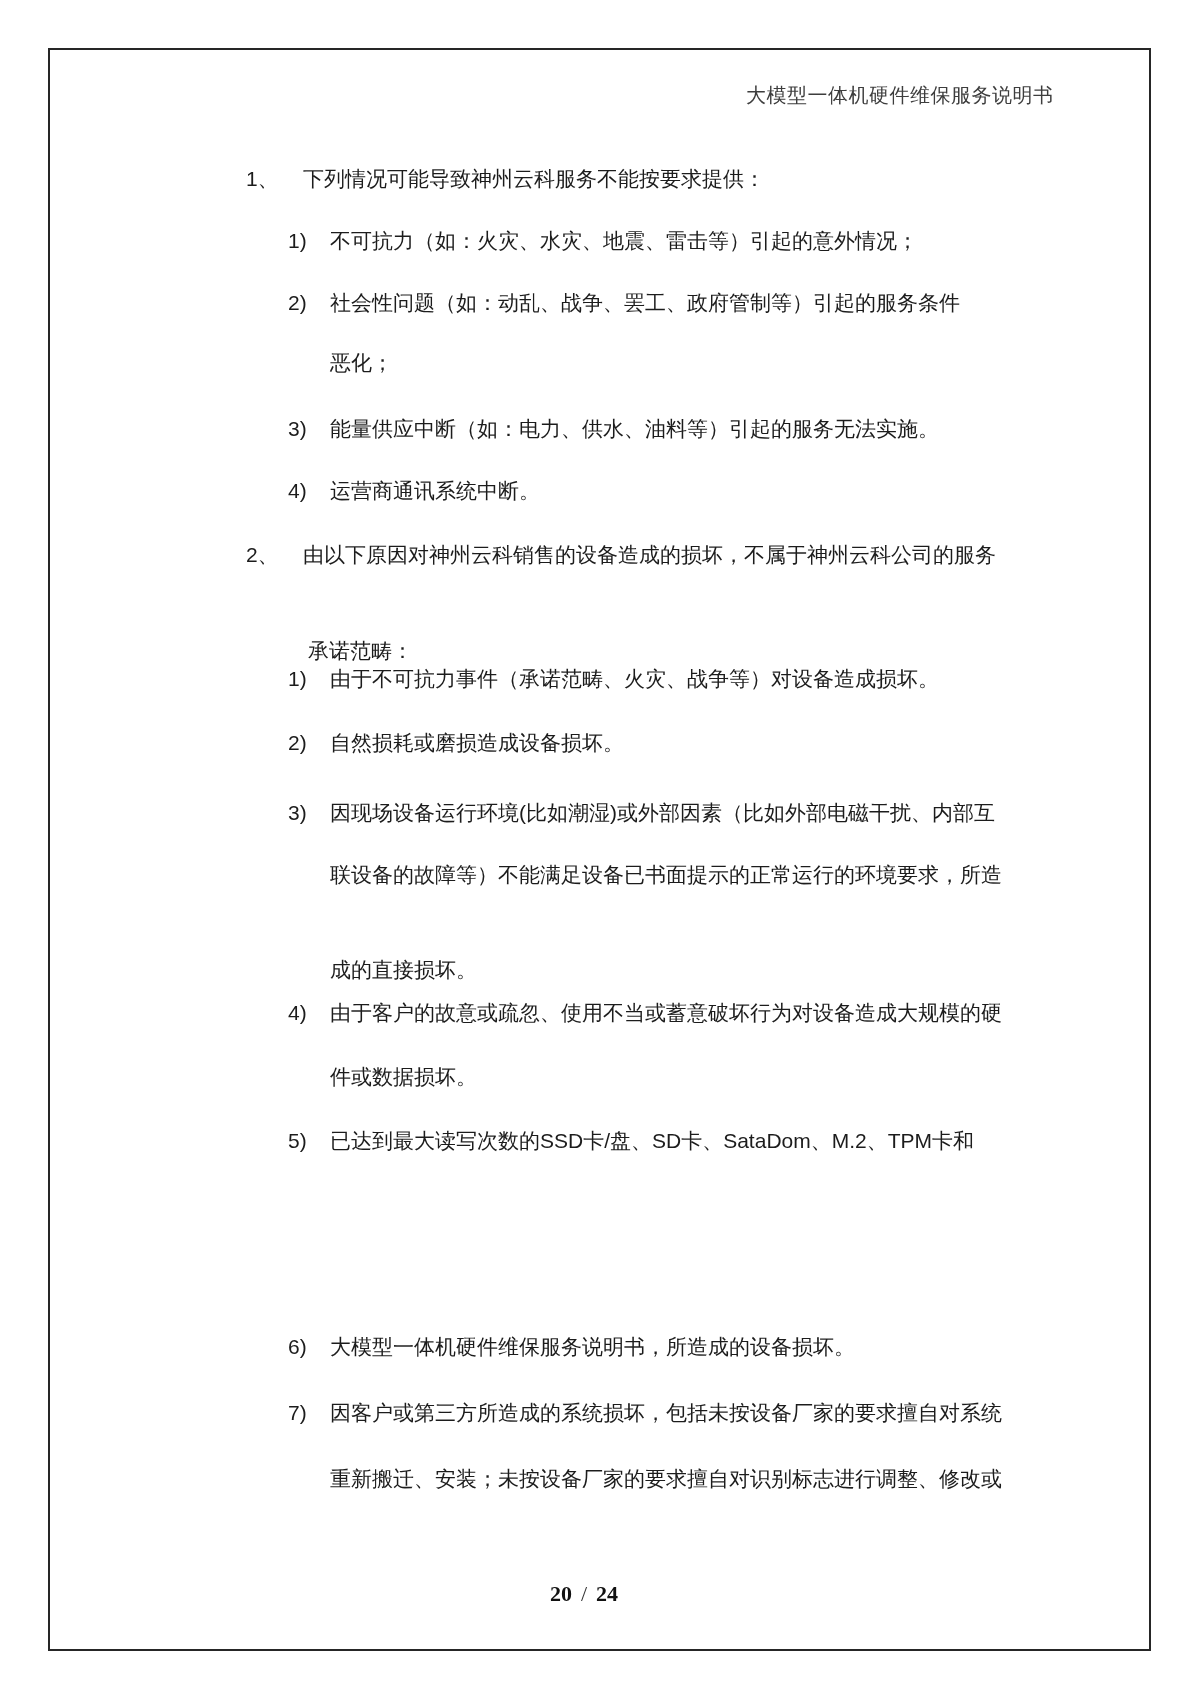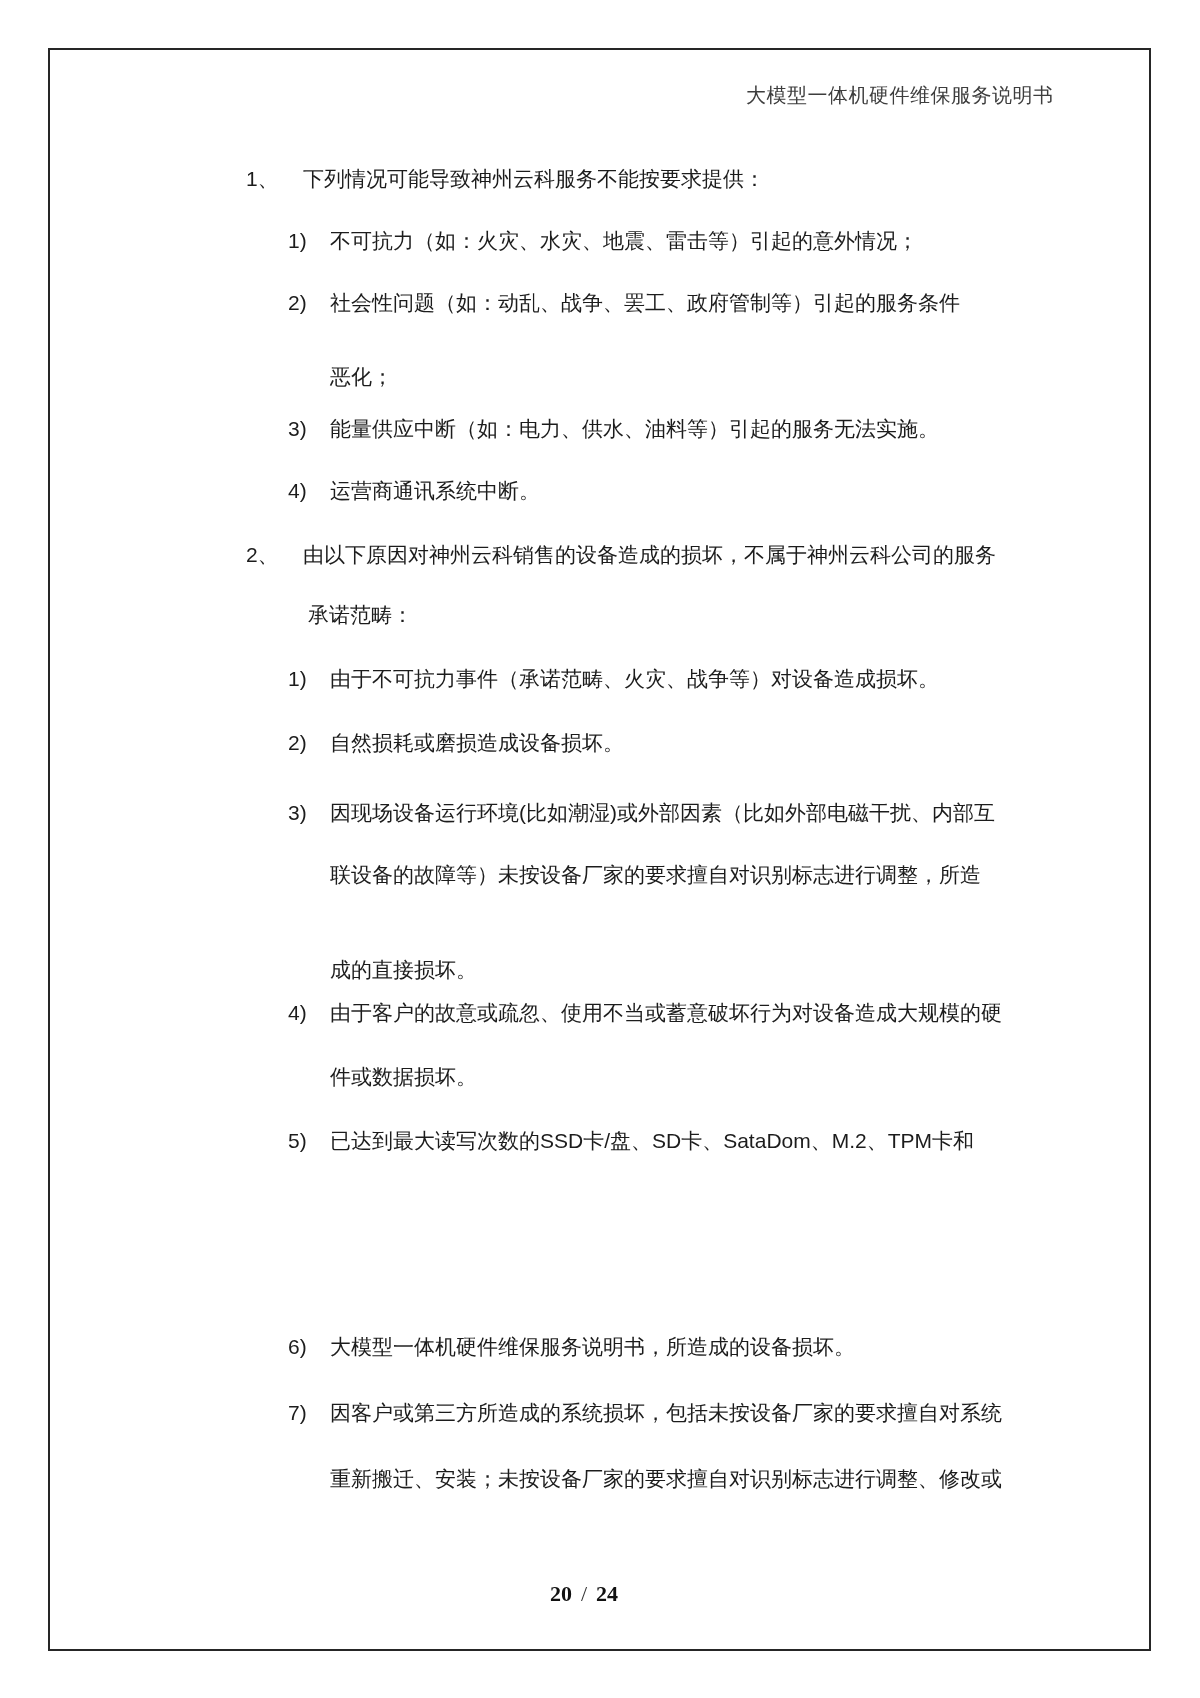--- a/index.html
+++ b/index.html
@@ -50,21 +50,21 @@
     top: 0;
   }
   .line .text {
     position: absolute;
     top: 0;
   }
   
   .l1 .marker { left: 246px; }
   .l1 .text   { left: 303px; }
   
-  .l1c .text  { left: 308px; }
+  .l1c .text  { left: 308px; margin-top: 36px; }
   
   .l2 .marker { left: 288px; }
   .l2 .text   { left: 330px; }
   
   .l2c .text  { left: 330px; }
 
   .footer {
     position: absolute;
     left: 0;
     right: 50px;
@@ -95,21 +95,21 @@
   <div class="line l2" style="top:228px">
     <span class="marker">1)</span>
     <span class="text">不可抗力（如：火灾、水灾、地震、雷击等）引起的意外情况；</span>
   </div>
 
   <div class="line l2" style="top:290px">
     <span class="marker">2)</span>
     <span class="text">社会性问题（如：动乱、战争、罢工、政府管制等）引起的服务条件</span>
   </div>
 
-  <div class="line l2c" style="top:364px">
+  <div class="line l2c" style="top:350px">
     <span class="text">恶化；</span>
   </div>
 
   <div class="line l2" style="top:416px">
     <span class="marker">3)</span>
     <span class="text">能量供应中断（如：电力、供水、油料等）引起的服务无法实施。</span>
   </div>
 
   <div class="line l2" style="top:478px">
     <span class="marker">4)</span>
@@ -134,21 +134,21 @@
     <span class="marker">2)</span>
     <span class="text">自然损耗或磨损造成设备损坏。</span>
   </div>
 
   <div class="line l2" style="top:800px">
     <span class="marker">3)</span>
     <span class="text">因现场设备运行环境(比如潮湿)或外部因素（比如外部电磁干扰、内部互</span>
   </div>
 
   <div class="line l2c" style="top:862px">
-    <span class="text">联设备的故障等）未按设备厂家的要求擅自对识别标志进行调整，所造</span>
+    <span class="text">联设备的故障等）不能满足设备已书面提示的正常运行的环境要求，所造</span>
   </div>
 
   <div class="line l2c" style="top:957px">
     <span class="text">成的直接损坏。</span>
   </div>
 
   <div class="line l2" style="top:1000px">
     <span class="marker">4)</span>
     <span class="text">由于客户的故意或疏忽、使用不当或蓄意破坏行为对设备造成大规模的硬</span>
   </div>

